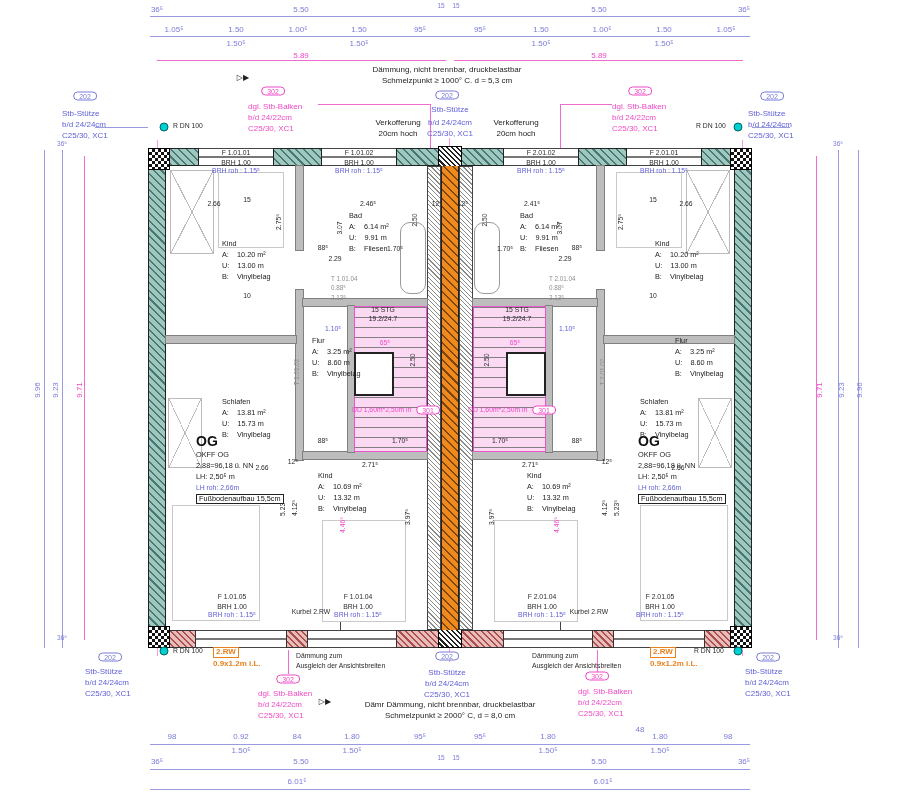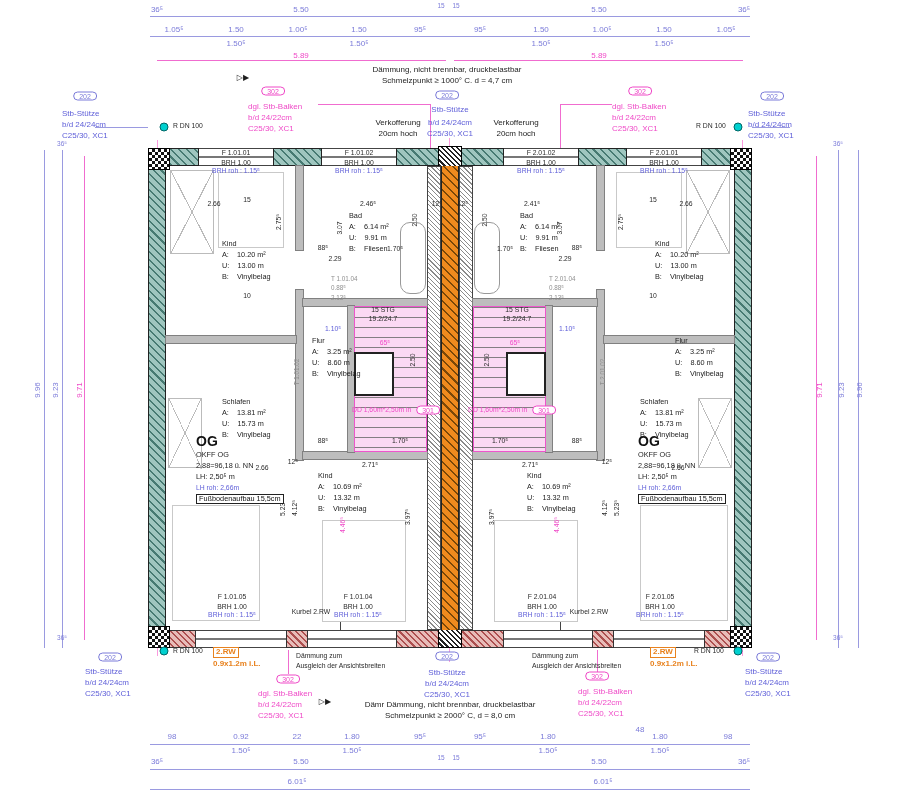--- a/index.html
+++ b/index.html
@@ -172,21 +172,21 @@
       <div class="lb dim" style="left: 602px; top: 26px; transform: translateX(-50%);">1.00⁵</div>
       <div class="lb dim" style="left: 664px; top: 26px; transform: translateX(-50%);">1.50</div>
       <div class="lb dim" style="left: 726px; top: 26px; transform: translateX(-50%);">1.05⁵</div>
       <div class="lb dim" style="left: 236px; top: 40px; transform: translateX(-50%);">1.50⁵</div>
       <div class="lb dim" style="left: 359px; top: 40px; transform: translateX(-50%);">1.50⁵</div>
       <div class="lb dim" style="left: 541px; top: 40px; transform: translateX(-50%);">1.50⁵</div>
       <div class="lb dim" style="left: 664px; top: 40px; transform: translateX(-50%);">1.50⁵</div>
       <div class="lb mag" style="left: 301px; top: 52px; transform: translateX(-50%);">5.89</div>
       <div class="lb mag" style="left: 599px; top: 52px; transform: translateX(-50%);">5.89</div>
       <div class="lb blk" style="left: 447px; top: 66px; transform: translateX(-50%);">Dämmung, nicht brennbar, druckbelastbar</div>
-      <div class="lb blk" style="left: 447px; top: 77px; transform: translateX(-50%);">Schmelzpunkt ≥ 1000° C. d = 4,7 cm</div>
+      <div class="lb blk" style="left: 447px; top: 77px; transform: translateX(-50%);">Schmelzpunkt ≥ 1000° C. d = 5,3 cm</div>
       <div class="lb blue" style="left: 450px; top: 106px; transform: translateX(-50%);">Stb-Stütze</div>
       <div class="lb blk" style="left: 398px; top: 119px; transform: translateX(-50%);">Verkofferung</div>
       <div class="lb blue" style="left: 450px; top: 119px; transform: translateX(-50%);">b/d 24/24cm</div>
       <div class="lb blk" style="left: 516px; top: 119px; transform: translateX(-50%);">Verkofferung</div>
       <div class="lb blk" style="left: 398px; top: 130px; transform: translateX(-50%);">20cm hoch</div>
       <div class="lb blue" style="left: 450px; top: 130px; transform: translateX(-50%);">C25/30, XC1</div>
       <div class="lb blk" style="left: 516px; top: 130px; transform: translateX(-50%);">20cm hoch</div>
       <div class="lb mag" style="left: 248px; top: 103px;">dgl. Stb-Balken</div>
       <div class="lb mag" style="left: 248px; top: 114px;">b/d 24/22cm</div>
       <div class="lb mag" style="left: 248px; top: 125px;">C25/30, XC1</div>
@@ -301,21 +301,21 @@
       <div class="lb blue" style="left: 85px; top: 668px;">Stb-Stütze</div>
       <div class="lb blue" style="left: 85px; top: 679px;">b/d 24/24cm</div>
       <div class="lb blue" style="left: 85px; top: 690px;">C25/30, XC1</div>
       <div class="lb blue" style="left: 745px; top: 668px;">Stb-Stütze</div>
       <div class="lb blue" style="left: 745px; top: 679px;">b/d 24/24cm</div>
       <div class="lb blue" style="left: 745px; top: 690px;">C25/30, XC1</div>
       <div class="lb blk" style="left: 243px; top: 74px; transform: translateX(-50%);">▷▶</div>
       <div class="lb blk" style="left: 325px; top: 698px; transform: translateX(-50%);">▷▶</div>
       <div class="lb dim" style="left: 172px; top: 733px; transform: translateX(-50%);">98</div>
       <div class="lb dim" style="left: 241px; top: 733px; transform: translateX(-50%);">0.92</div>
-      <div class="lb dim" style="left: 297px; top: 733px; transform: translateX(-50%);">22</div>
+      <div class="lb dim" style="left: 297px; top: 733px; transform: translateX(-50%);">84</div>
       <div class="lb dim" style="left: 352px; top: 733px; transform: translateX(-50%);">1.80</div>
       <div class="lb dim" style="left: 420px; top: 733px; transform: translateX(-50%);">95⁵</div>
       <div class="lb dim" style="left: 480px; top: 733px; transform: translateX(-50%);">95⁵</div>
       <div class="lb dim" style="left: 548px; top: 733px; transform: translateX(-50%);">1.80</div>
       <div class="lb dim" style="left: 604px; top: 726px; transform: translateX(-50%); margin-left: 36px;">48</div>
       <div class="lb dim" style="left: 660px; top: 733px; transform: translateX(-50%);">1.80</div>
       <div class="lb dim" style="left: 728px; top: 733px; transform: translateX(-50%);">98</div>
       <div class="lb dim" style="left: 241px; top: 747px; transform: translateX(-50%);">1.50⁵</div>
       <div class="lb dim" style="left: 352px; top: 747px; transform: translateX(-50%);">1.50⁵</div>
       <div class="lb dim" style="left: 548px; top: 747px; transform: translateX(-50%);">1.50⁵</div>

